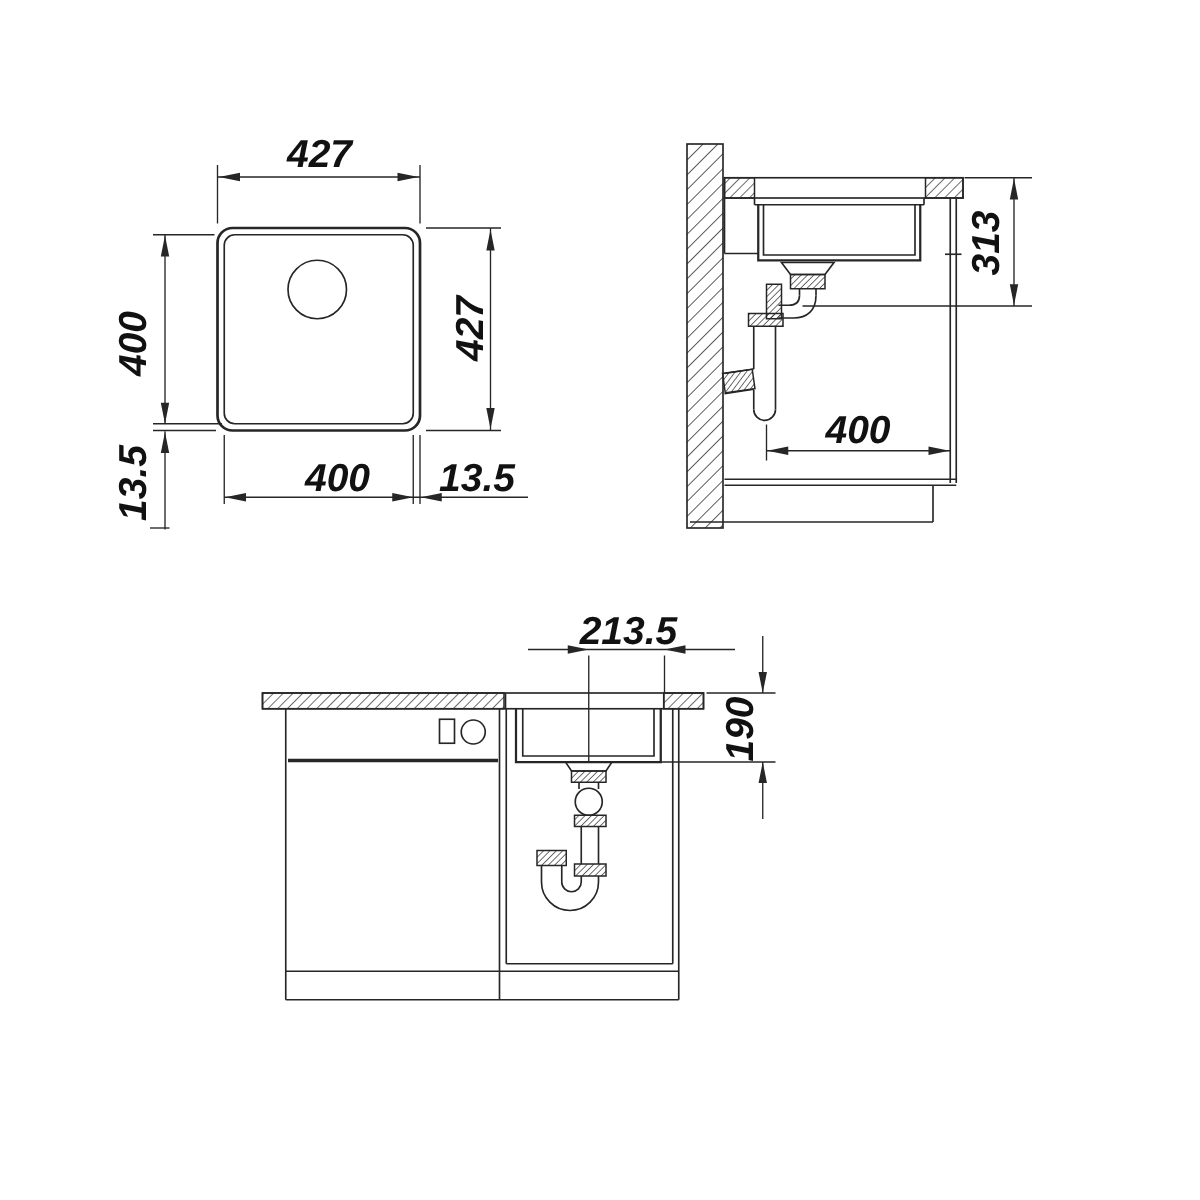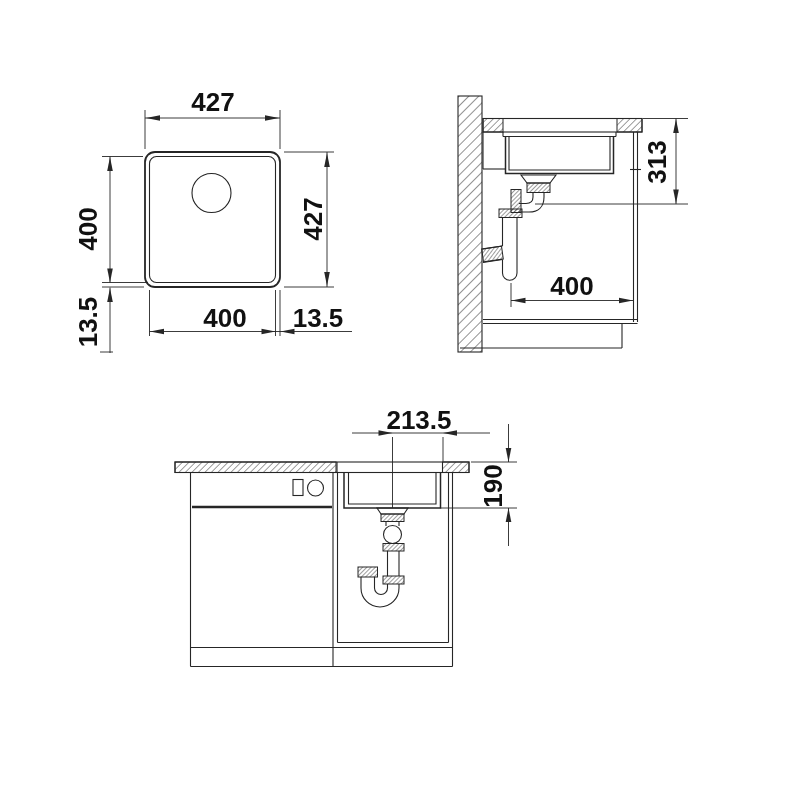--- a/index.html
+++ b/index.html
@@ -1,16 +1,16 @@
 <!DOCTYPE html>
 <html><head>
 <meta charset="utf-8">
 <style>
   html,body{margin:0;padding:0;background:#ffffff;}
-  .stage{width:800px;height:800px;position:relative;background:#ffffff;}
+  .stage{width:800px;height:800px;position:relative;background:#ffffff;font-style:italic;}
   svg{display:block;}
   text{font-family:"Liberation Sans", sans-serif;font-weight:700;font-size:26px;fill:#111111;}
   .thin{stroke:#262626;stroke-width:1.1;fill:none;}
   .hair{stroke:#262626;stroke-width:0.9;fill:none;}
   .bold{stroke:#262626;stroke-width:1.8;fill:none;}
   .mid{stroke:#262626;stroke-width:1.5;fill:none;}
   .arrow{fill:#262626;stroke:none;}
 </style>
 </head>
 <body>

